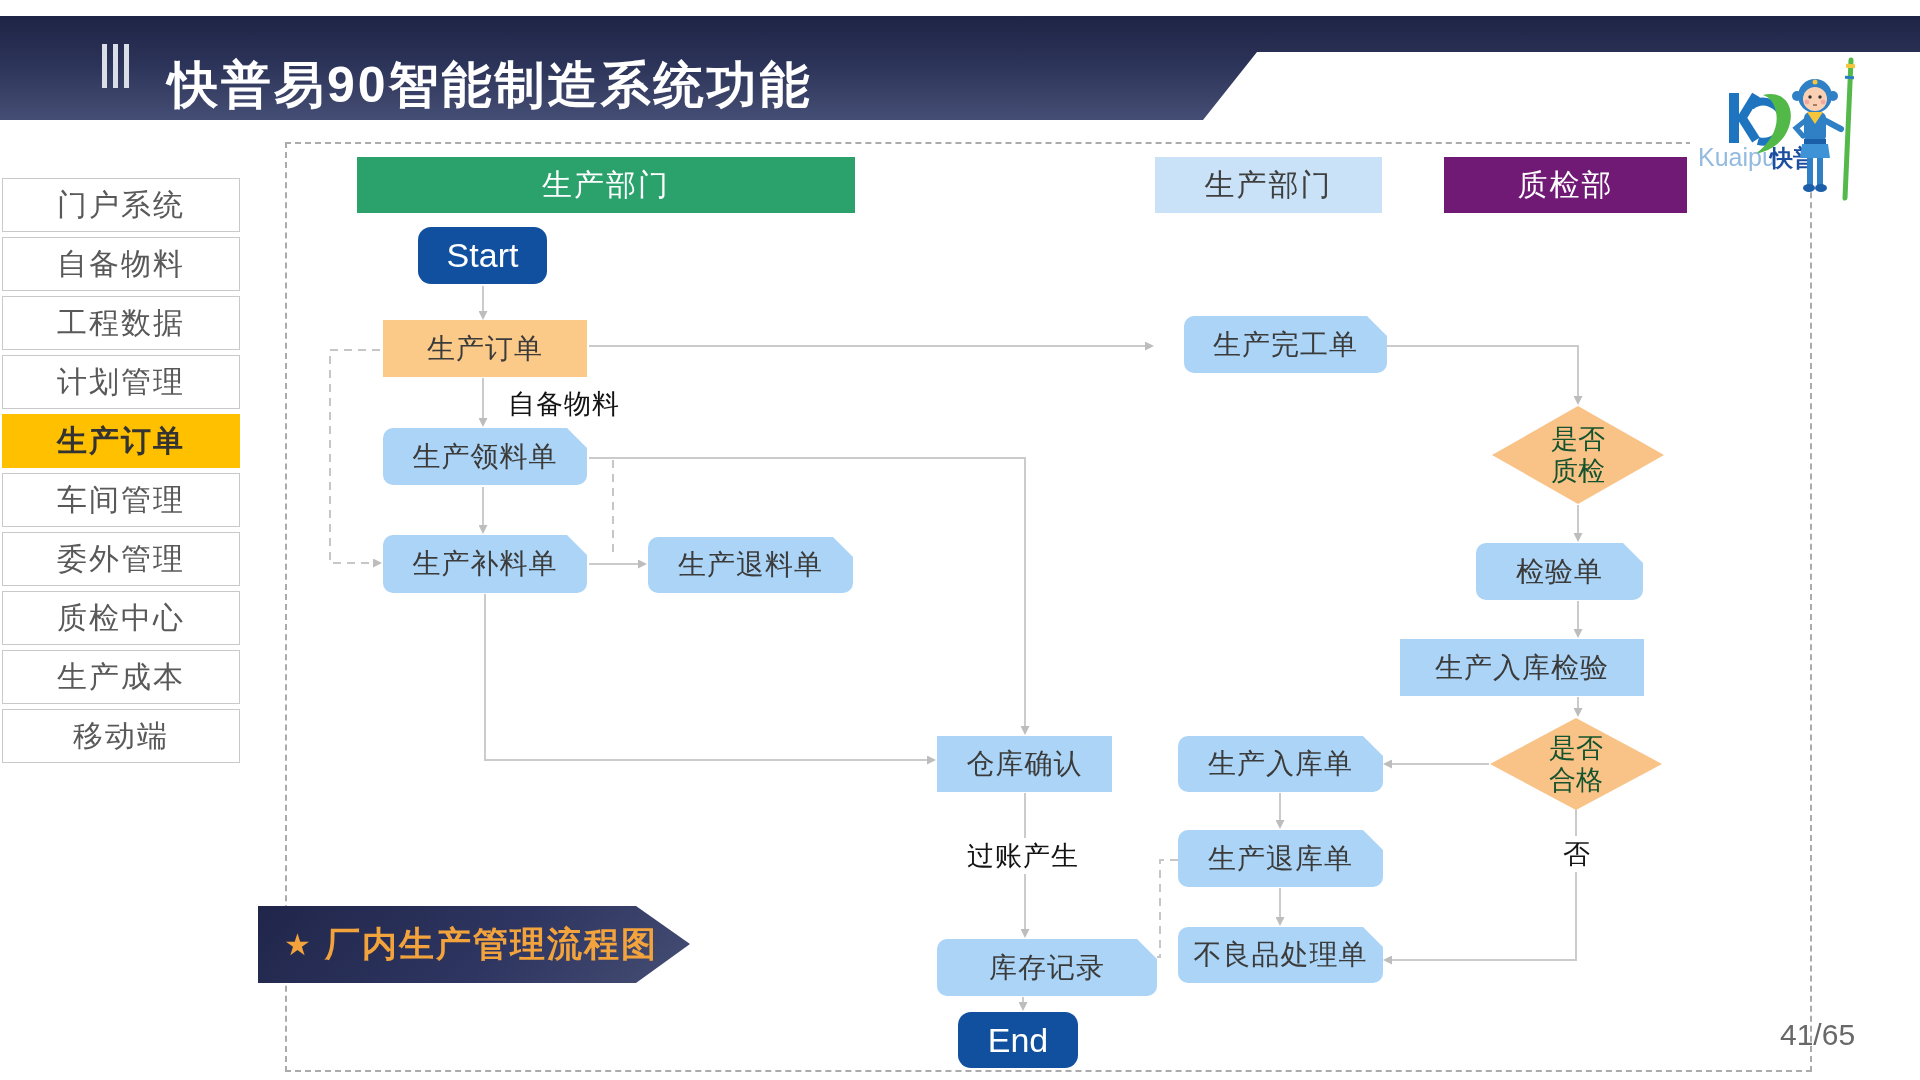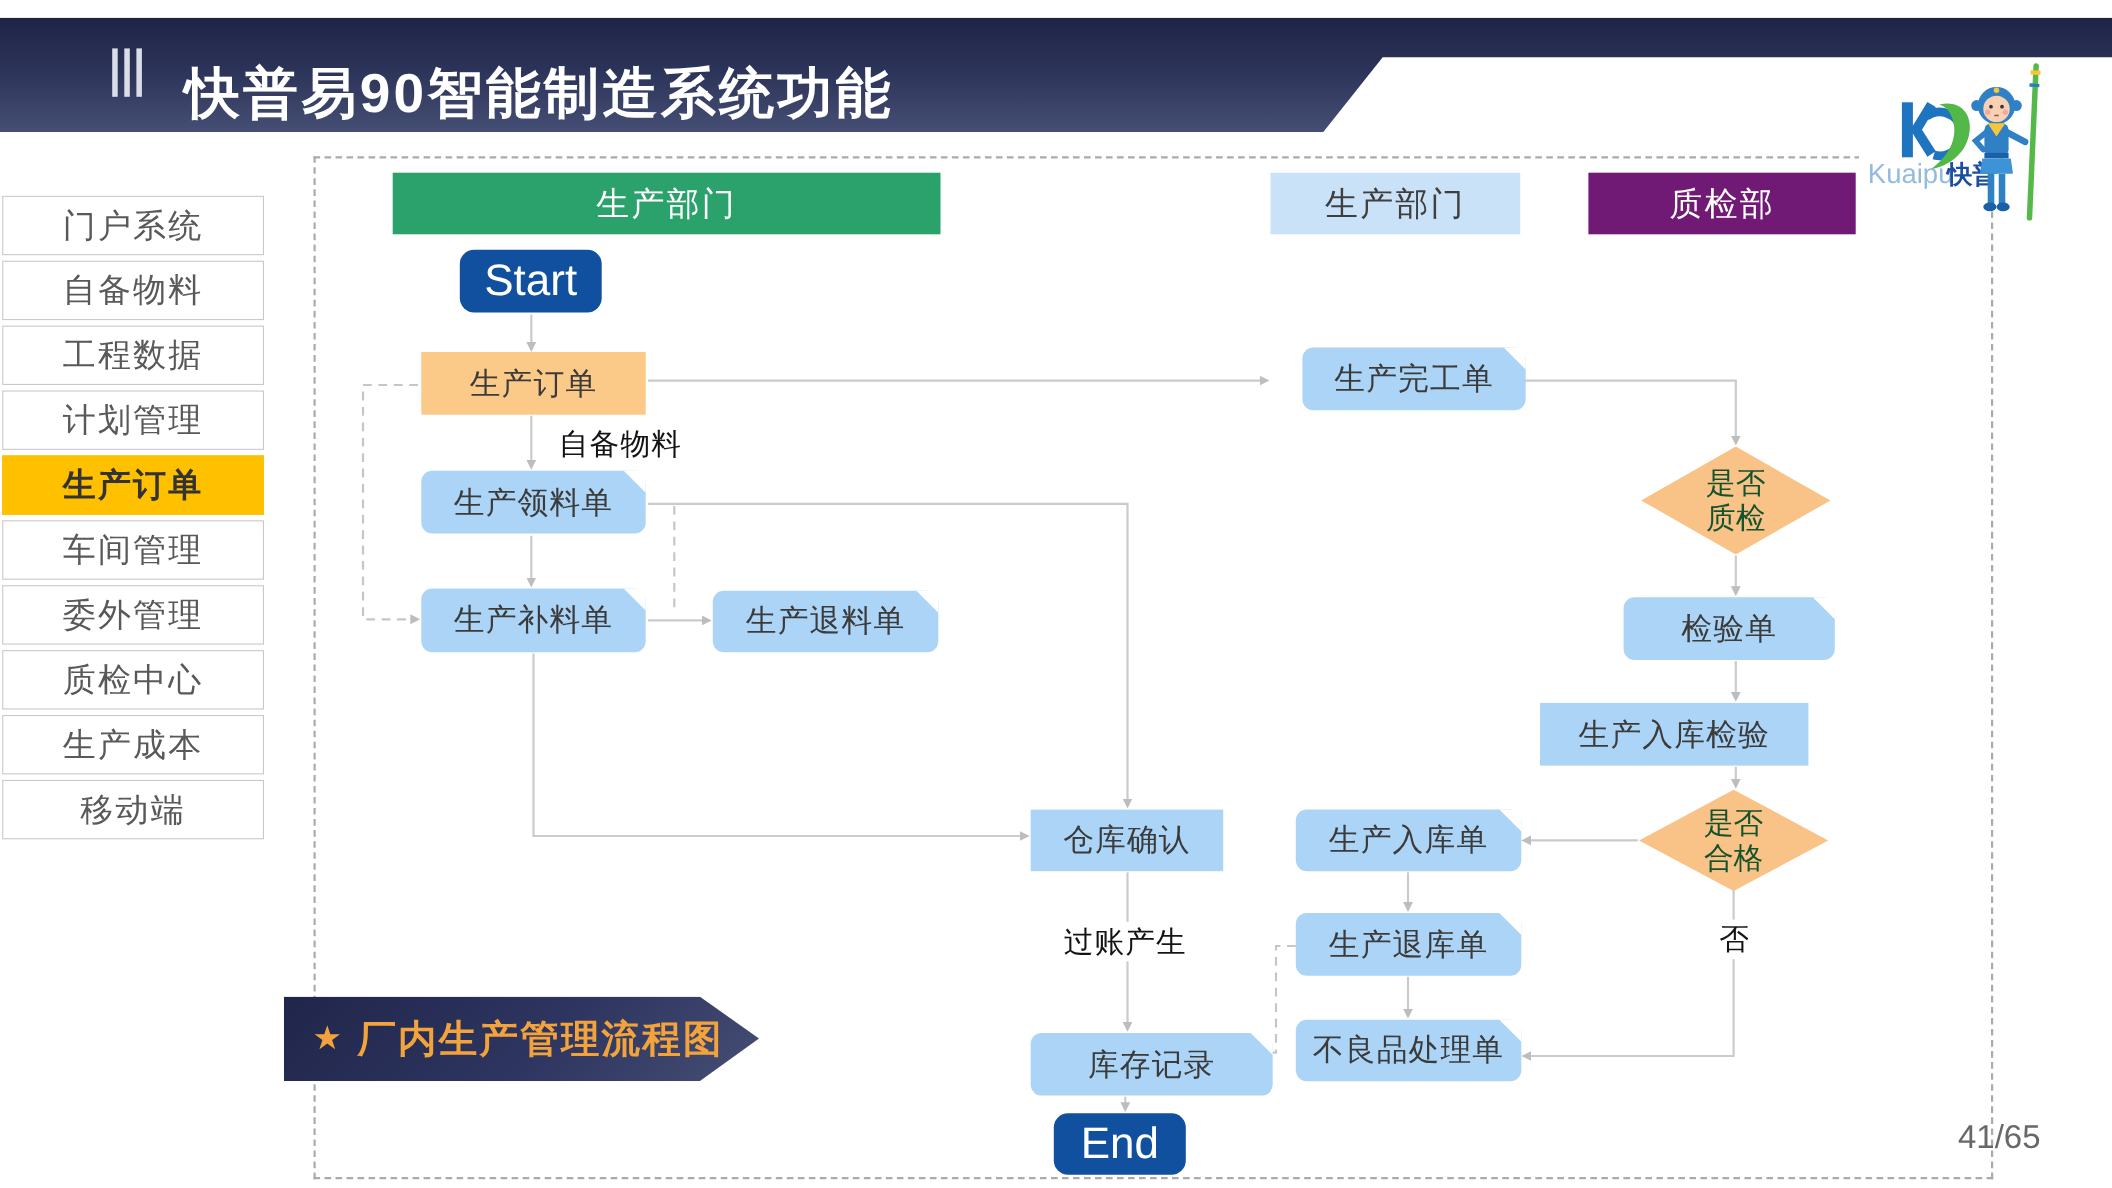--- a/index.html
+++ b/index.html
@@ -47,21 +47,21 @@
 
   
   .node {
     position:absolute; display:flex; align-items:center; justify-content:center;
     font-size:28px; color:#3b3b3b; letter-spacing:1px; text-align:center;
   }
   .node.blue  { background:#ABD4F6; border-radius:10px; }
   .node.sharp { border-radius:0; }
   .node.orange{ background:#FBC988; }
   .node.navy  { background:#10509E; color:#fff; border-radius:13px;
-                font-size:40px; letter-spacing:0; }
+                font-size:34px; letter-spacing:0; }
   .snip::after {
     content:""; position:absolute; top:0; right:0;
     border-top:20px solid #fff; border-left:20px solid transparent;
   }
   .diamond {
     position:absolute; background:#F9C287;
     clip-path:polygon(50% 0,100% 50%,50% 100%,0 50%);
     display:flex; align-items:center; justify-content:center;
   }
   .diamond span { display:block; width:58px; font-size:27px; line-height:1.2;
@@ -161,21 +161,21 @@
   <div class="node blue sharp" style="left:937px;top:736px;width:175px;height:56px">仓库确认</div>
   <div class="node blue snip" style="left:937px;top:939px;width:220px;height:57px">库存记录</div>
   <div class="node navy" style="left:958px;top:1012px;width:120px;height:56px">End</div>
   <div class="node blue snip" style="left:1184px;top:316px;width:203px;height:57px">生产完工单</div>
   <div class="node blue snip" style="left:1178px;top:736px;width:205px;height:56px">生产入库单</div>
   <div class="node blue snip" style="left:1178px;top:830px;width:205px;height:57px">生产退库单</div>
   <div class="node blue snip" style="left:1178px;top:927px;width:205px;height:56px">不良品处理单</div>
   <div class="diamond" style="left:1492px;top:406px;width:172px;height:98px">
     <span>是否质检</span>
   </div>
-  <div class="node blue snip" style="left:1476px;top:543px;width:192px;height:57px">检验单</div>
+  <div class="node blue snip" style="left:1476px;top:543px;width:167px;height:57px">检验单</div>
   <div class="node blue sharp" style="left:1400px;top:639px;width:244px;height:57px">生产入库检验</div>
   <div class="diamond" style="left:1490px;top:718px;width:172px;height:92px">
     <span>是否合格</span>
   </div>
 
   <div class="edge-label" style="left:505px;top:386px">自备物料</div>
   <div class="edge-label" style="left:962px;top:838px;width:122px">过账产生</div>
   <div class="edge-label" style="left:1560px;top:836px;width:34px">否</div>
 
   <div class="caption-banner">

